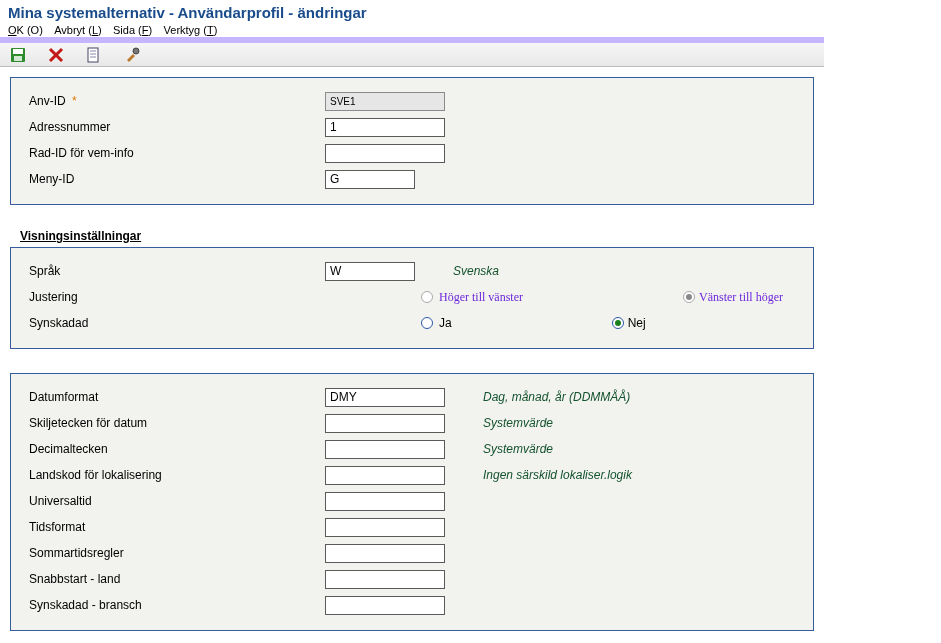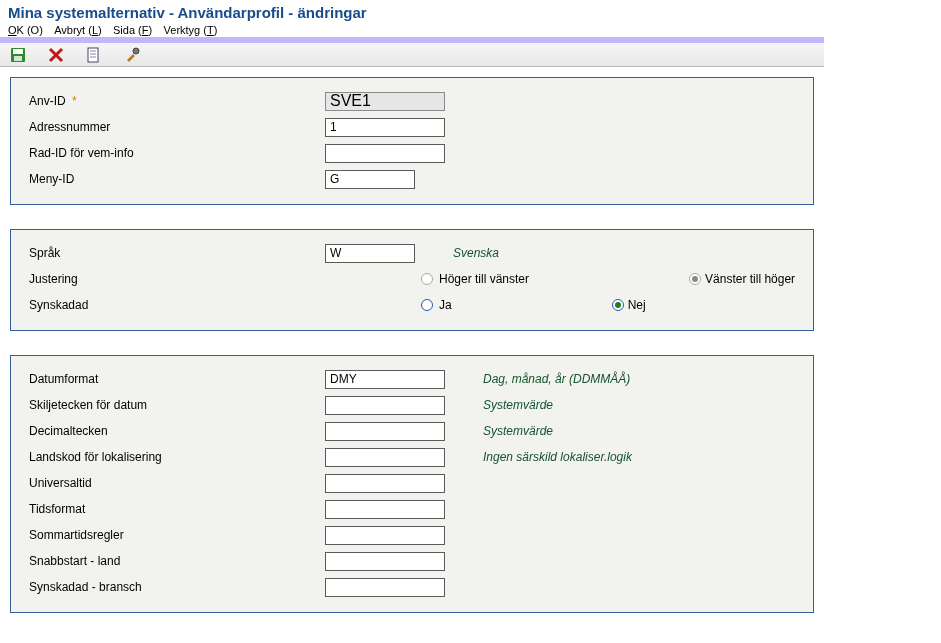--- a/index.html
+++ b/index.html
@@ -59,39 +59,39 @@
     padding: 1px 4px;
     font-family: inherit;
     font-size: 12px;
   }
   .input-ro {
     width: 120px; height: 19px;
     border: 1px solid #8a8a8a;
     background: #e6e6e6;
     padding: 1px 4px;
     font-family: inherit;
-    font-size: 16px;
+    font-size: 10px;
   }
   .desc { font-style: italic; color:#14532d; margin-left: 38px; }
   .req { color: #d97b00; margin-left: 3px; }
   .radio-group { display:flex; gap: 6px; align-items:center; margin-left: 6px; }
   .radio-col2 { margin-left: 160px; display:flex; gap:4px; align-items:center; }
   .radio-circle {
     width: 12px; height: 12px; border-radius: 50%;
     border: 1px solid #2a58a5; background: #fff;
     display:inline-block; position:relative;
   }
   .radio-circle.sel::after {
     content:""; position:absolute; left:2px; top:2px;
     width:6px; height:6px; border-radius:50%; background:#1a7f1a;
   }
   .radio-circle.disabled { border-color:#aaa; }
   .radio-circle.disabled.sel::after { background:#888; }
   .radio-label { font-size:12px; }
-  .radio-label.disabled { color:#000000; }
+  .radio-label.disabled { color:#6d28d9;font-family:Liberation Serif, serif; }
 </style>
 </head>
 <body>
 <div class="page">
 
 <div class="title">Mina systemalternativ - Användarprofil - ändringar</div>
 
 <div class="menubar">
   <span><u>O</u>K (O)</span>
   <span>Avbryt (<u>L</u>)</span>
@@ -146,20 +146,21 @@
     <div class="row">
       <div class="lbl">Rad-ID för vem-info</div>
       <input class="input-s" value="" style="">
     </div>
     <div class="row">
       <div class="lbl">Meny-ID</div>
       <input class="input-s" style="width: 90px;" value="G">
     </div>
   </div>
 
+  <div class="section-title">Visningsinställningar</div>
 
   <div class="panel">
     <div class="row">
       <div class="lbl">Språk</div>
       <input class="input-s" style="width: 90px;" value="W">
       <span class="desc">Svenska</span>
     </div>
     <div class="row">
       <div class="lbl">Justering</div>
       <div style="width:90px"></div>

